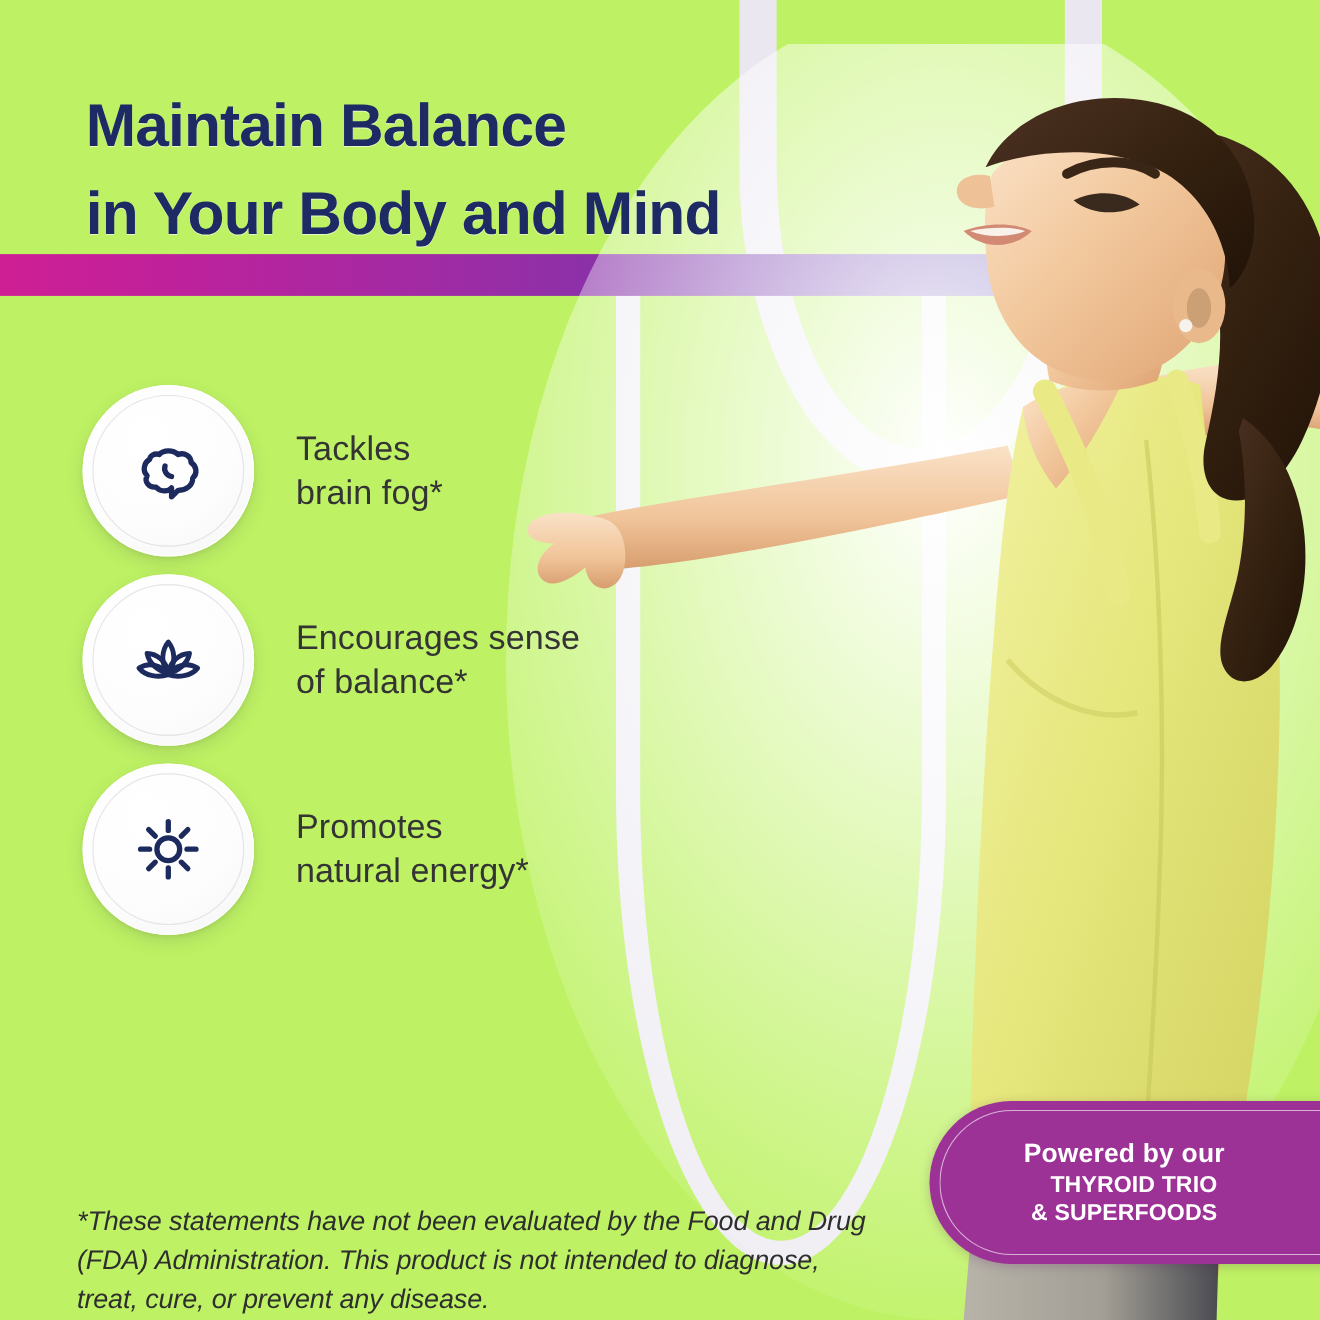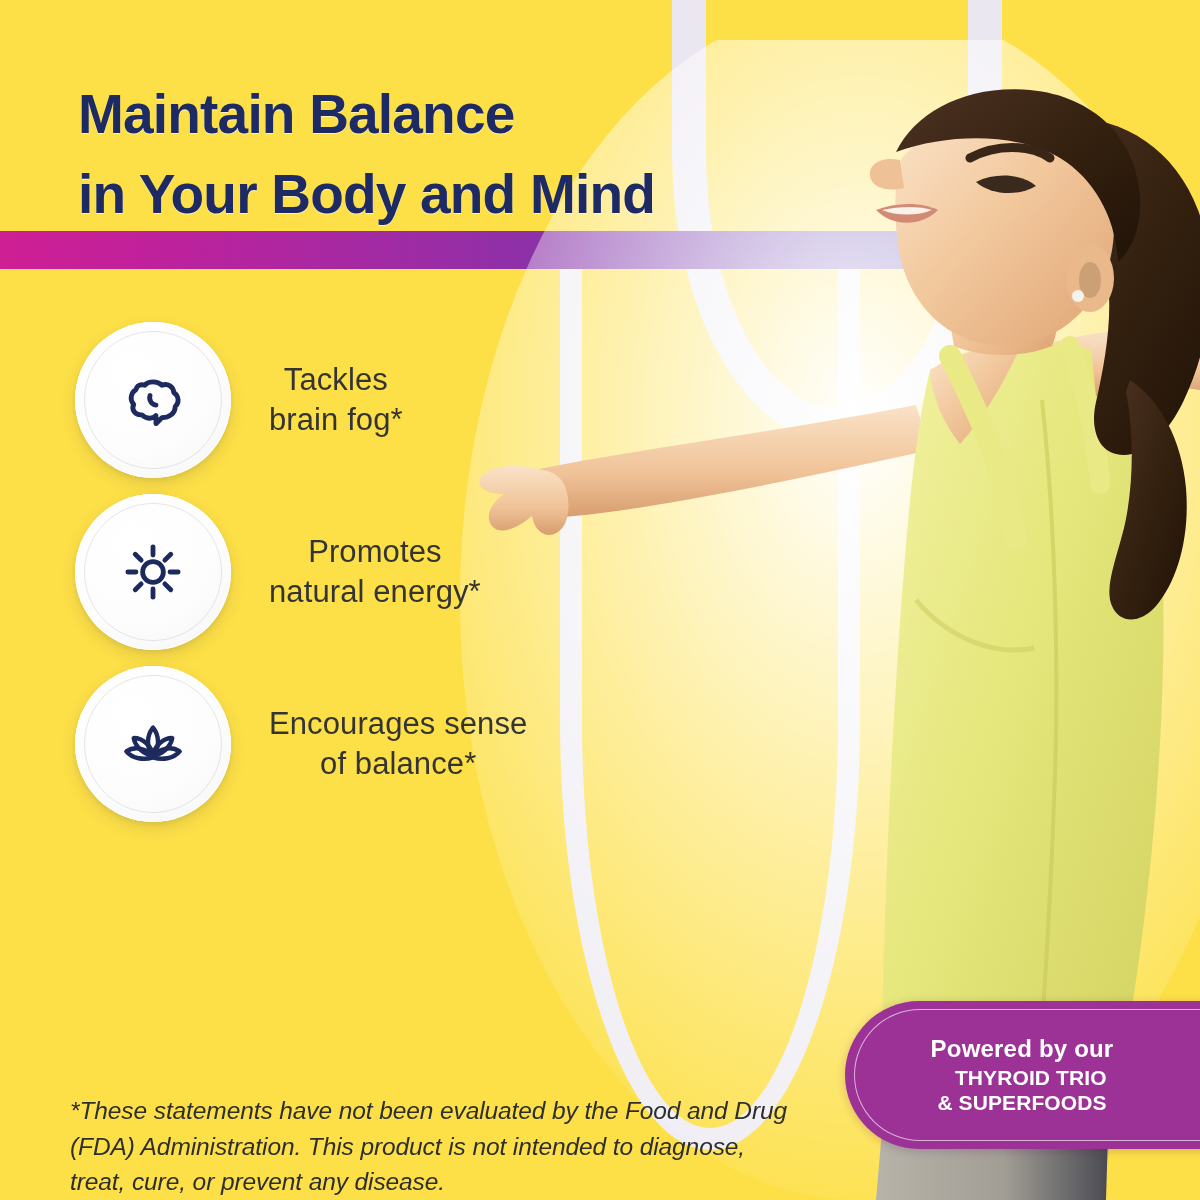--- a/index.html
+++ b/index.html
@@ -5,21 +5,21 @@
   html, body {
     margin: 0;
     padding: 0;
     background: #ffffff;
   }
   .canvas {
     position: relative;
     width: 1200px;
     height: 1200px;
     overflow: hidden;
-    background: #fde047;
+    background: #bef264;
     font-family: "Liberation Sans", sans-serif;
   }
 
   
   .watermark {
     position: absolute;
     left: 672px;
     top: -118px;
     width: 330px;
     height: 560px;
@@ -78,24 +78,23 @@
     width: 1200px;
     height: 38px;
     z-index: 1;
     background: linear-gradient(90deg, #cf1f94 0%, #c0219b 12%, #a02ba4 33%, #7a36ac 55%, #5139ad 76%, #3b3fa9 100%);
   }
 
   
   .features {
     position: absolute;
     left: 0;
-    top: 314px;
+    top: 342px;
     width: 600px;
     z-index: 6;
-    text-align: center;
   }
   .feature-row {
     position: relative;
     height: 172px;
     display: flex;
     align-items: center;
   }
   .icon-circle {
     position: relative;
     flex: 0 0 auto;
@@ -337,54 +336,54 @@
           <path d="M27 36 C 20 40, 18 50, 24 56 C 20 63, 26 71, 35 70
                    C 40 76, 50 76, 54 71 L 54 82 L 62 74
                    C 72 74, 80 68, 80 59 C 86 54, 85 44, 78 40
                    C 78 32, 70 27, 62 30 C 56 24, 44 24, 39 30
                    C 33 28, 28 31, 27 36 Z"></path>
           <path d="M46 44 C 44 50, 48 56, 54 57"></path>
         </svg>
       </div>
       <div class="feature-text">Tackles
 brain fog*</div>
+    </div>
+
+    <div class="feature-row">
+      <div class="icon-circle">
+        <svg viewBox="0 0 100 100" fill="none" stroke="#1d2a5e" stroke-width="6" stroke-linecap="round" stroke-linejoin="round">
+          <path d="M50 28 C 42 38, 40 54, 50 66 C 60 54, 58 38, 50 28 Z"></path>
+          <path d="M50 66 C 38 64, 26 54, 24 42 C 36 42, 48 52, 50 66 Z"></path>
+          <path d="M50 66 C 62 64, 74 54, 76 42 C 64 42, 52 52, 50 66 Z"></path>
+          <path d="M50 68 C 38 72, 22 70, 14 60 C 26 52, 42 56, 50 68 Z"></path>
+          <path d="M50 68 C 62 72, 78 70, 86 60 C 74 52, 58 56, 50 68 Z"></path>
+        </svg>
+      </div>
+      <div class="feature-text">Encourages sense
+of balance*</div>
     </div>
 
     <div class="feature-row">
       <div class="icon-circle">
         <svg viewBox="0 0 100 100" fill="none" stroke="#1d2a5e" stroke-width="6.5" stroke-linecap="round">
           <circle cx="50" cy="50" r="14"></circle>
           <line x1="50" y1="16" x2="50" y2="27"></line>
           <line x1="50" y1="73" x2="50" y2="84"></line>
           <line x1="16" y1="50" x2="27" y2="50"></line>
           <line x1="73" y1="50" x2="84" y2="50"></line>
           <line x1="26" y1="26" x2="34" y2="34"></line>
           <line x1="66" y1="66" x2="74" y2="74"></line>
           <line x1="74" y1="26" x2="66" y2="34"></line>
           <line x1="34" y1="66" x2="26" y2="74"></line>
         </svg>
       </div>
       <div class="feature-text">Promotes
 natural energy*</div>
     </div>
 
-    <div class="feature-row">
-      <div class="icon-circle">
-        <svg viewBox="0 0 100 100" fill="none" stroke="#1d2a5e" stroke-width="6" stroke-linecap="round" stroke-linejoin="round">
-          <path d="M50 28 C 42 38, 40 54, 50 66 C 60 54, 58 38, 50 28 Z"></path>
-          <path d="M50 66 C 38 64, 26 54, 24 42 C 36 42, 48 52, 50 66 Z"></path>
-          <path d="M50 66 C 62 64, 74 54, 76 42 C 64 42, 52 52, 50 66 Z"></path>
-          <path d="M50 68 C 38 72, 22 70, 14 60 C 26 52, 42 56, 50 68 Z"></path>
-          <path d="M50 68 C 62 72, 78 70, 86 60 C 74 52, 58 56, 50 68 Z"></path>
-        </svg>
-      </div>
-      <div class="feature-text">Encourages sense
-of balance*</div>
-    </div>
-
 
   </div>
 
   <div class="disclaimer">*These statements have not been evaluated by the Food and Drug (FDA) Administration. This product is not intended to diagnose, treat, cure, or prevent any disease.</div>
 
   <div class="badge">
     <div class="badge-top">Powered by our</div>
     <div class="badge-main">THYROID TRIO
 &amp; SUPERFOODS</div>
   </div>

